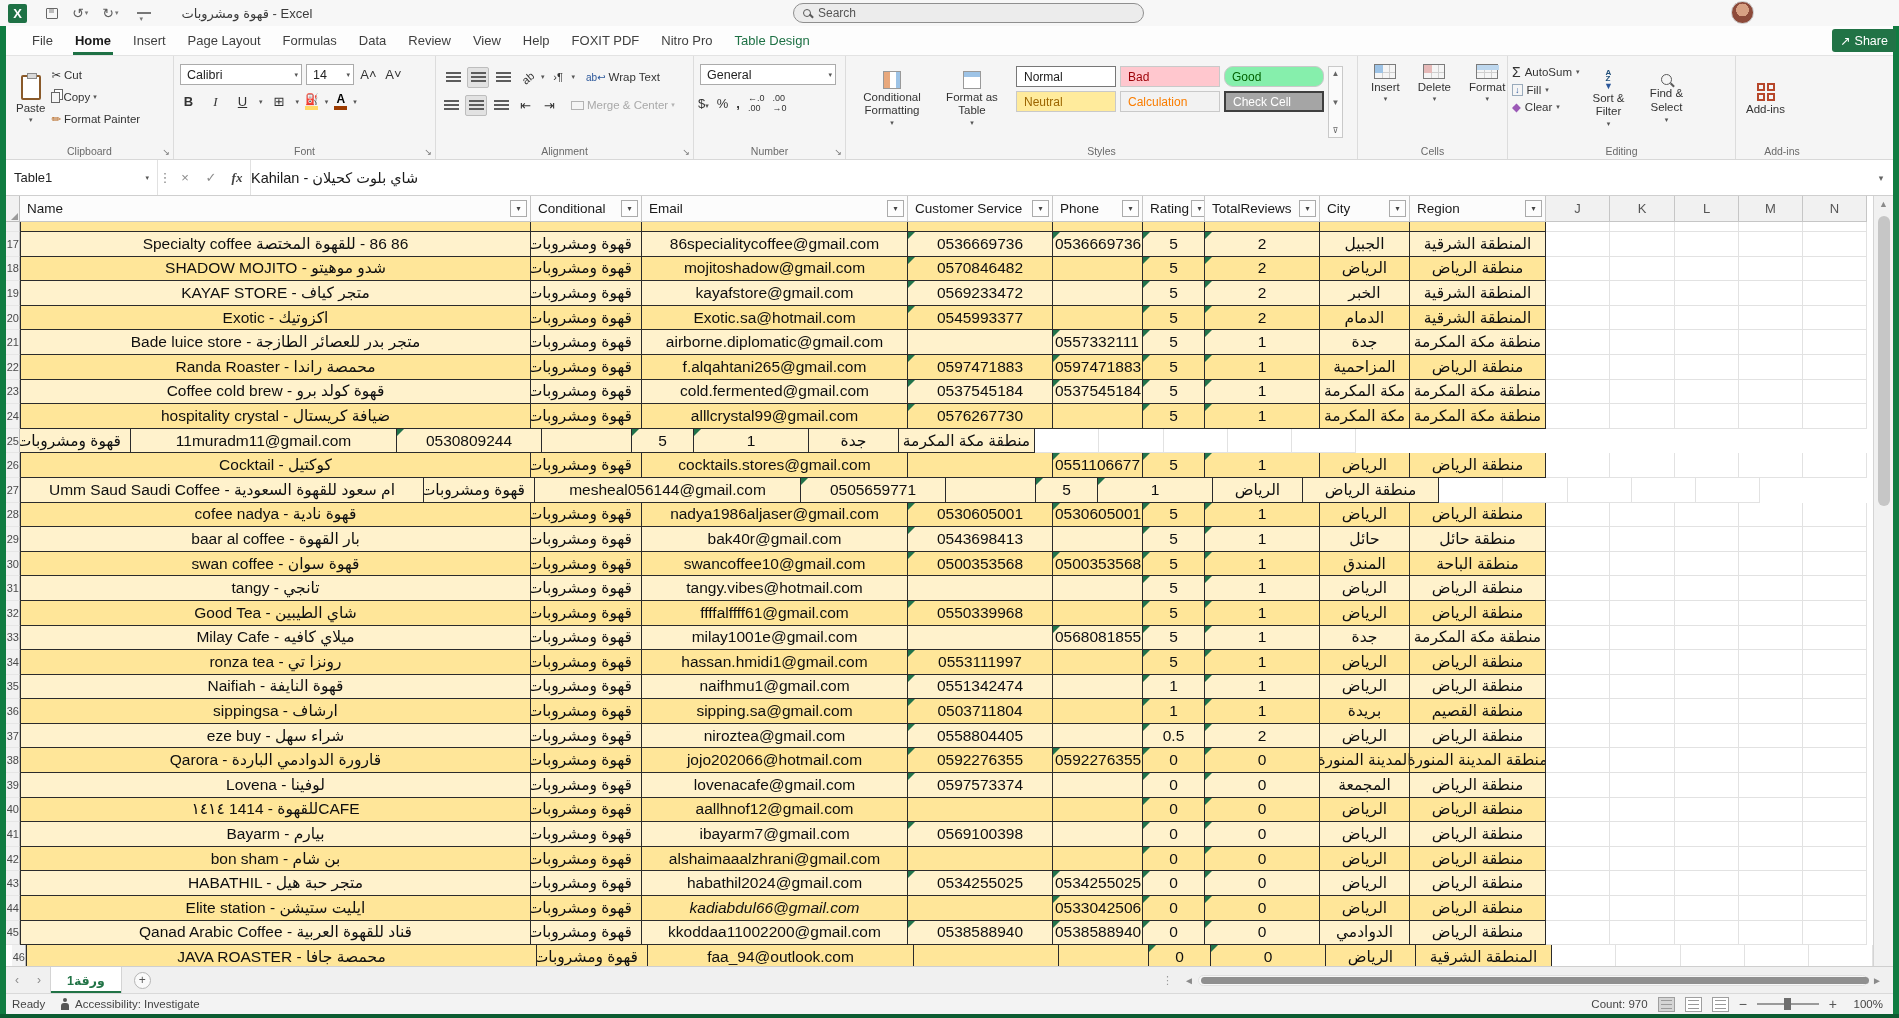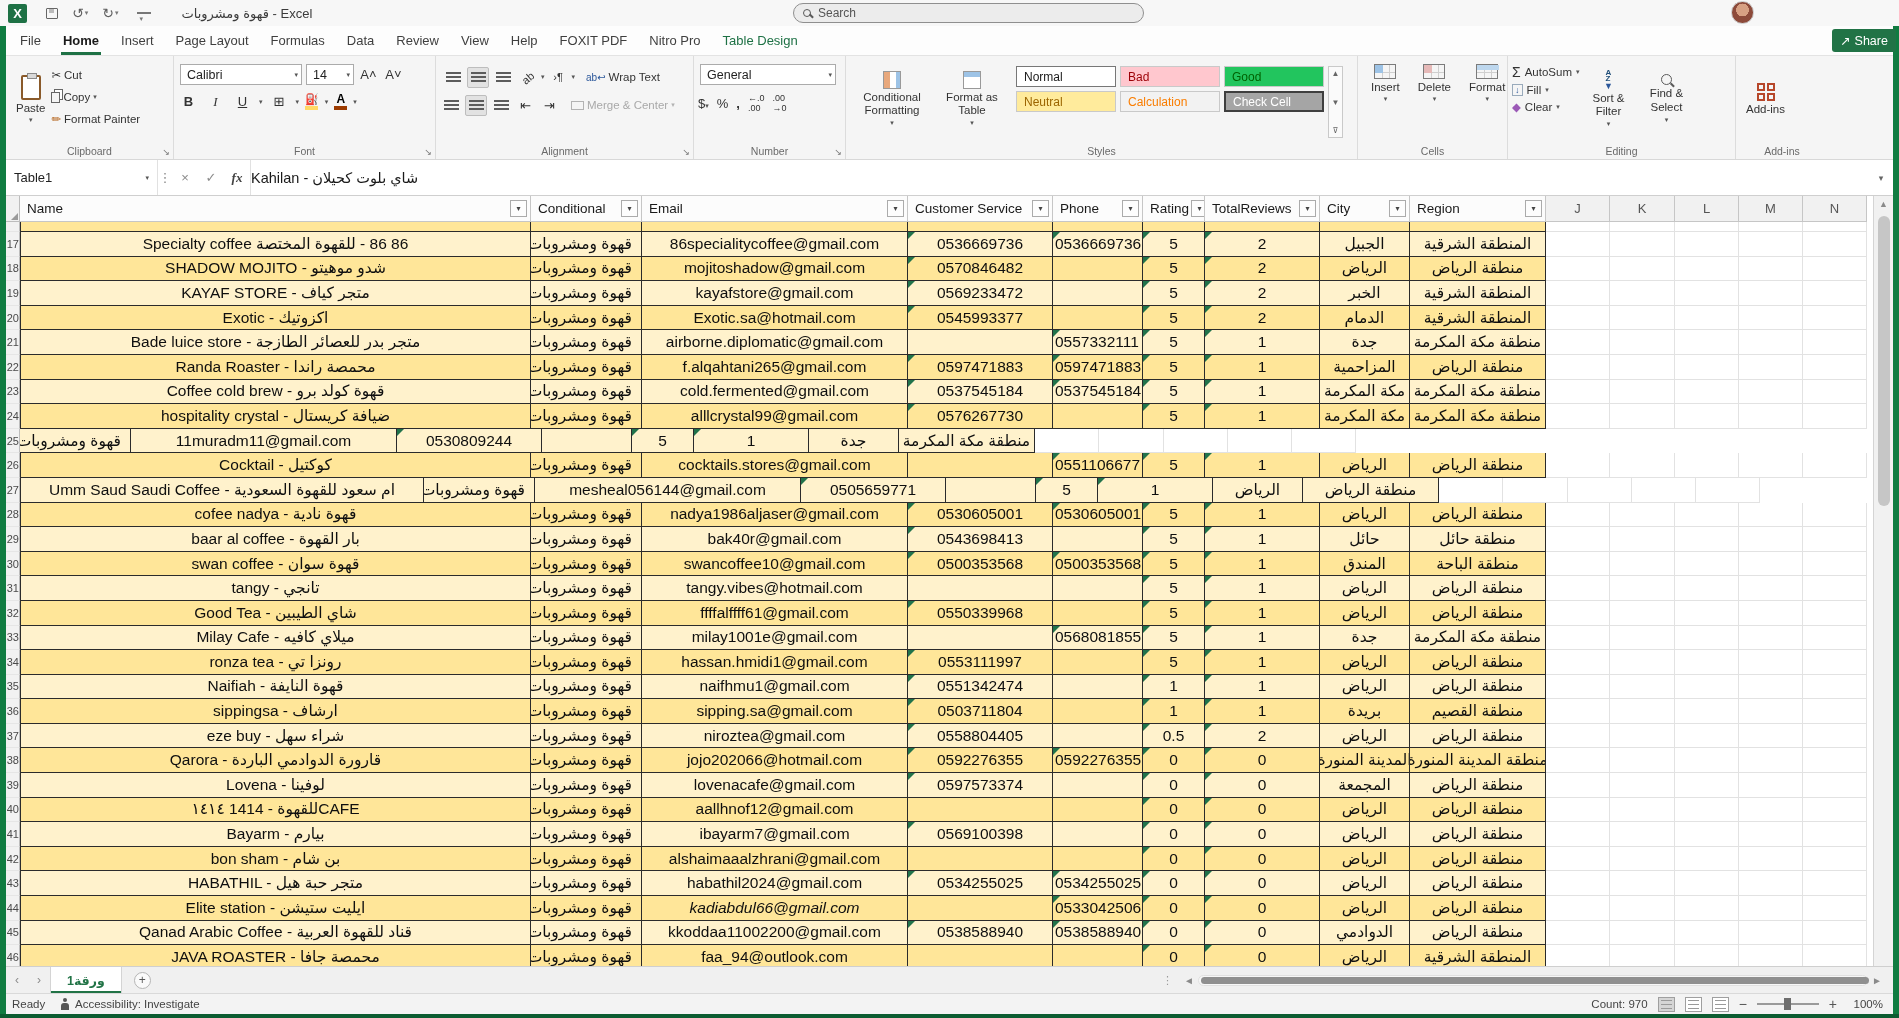--- a/index.html
+++ b/index.html
@@ -18,21 +18,21 @@
 #title-text{font-size:13px;color:#3b3b3b;margin-left:22px;white-space:nowrap}
 #searchbox{position:absolute;left:793px;top:3px;width:351px;height:20px;background:#ececec;border:1px solid #8f8f8f;border-radius:10px;display:flex;align-items:center;padding-left:9px;gap:7px;color:#555;font-size:12px}
 .mag{width:8px;height:8px;border:1.6px solid #5a5a5a;border-radius:50%;position:relative;flex:none}
 .mag:after{content:"";position:absolute;width:5px;height:1.6px;background:#5a5a5a;right:-4px;bottom:-1px;transform:rotate(45deg)}
 #avatar{position:absolute;left:1731px;top:1px;width:23px;height:23px;border-radius:50%;background:radial-gradient(circle at 50% 38%,#d7a083 0 38%,#8d4a3a 39% 100%);border:1px solid #c9c9c9}
 
 .frameL{position:absolute;left:0;top:26px;width:6px;height:992px;background:#107C41}
 .frameR{position:absolute;left:1893px;top:26px;width:6px;height:992px;background:#107C41}
 .frameB{position:absolute;left:0;top:1014px;width:1899px;height:4px;background:#0C5C31}
 
-#tabsrow{position:absolute;left:6px;top:26px;width:1887px;height:30px;background:#fdfdfd;display:flex;align-items:flex-end;padding-left:3px;border-bottom:1px solid #e3e3e3}
+#tabsrow{position:absolute;left:6px;top:26px;width:1887px;height:30px;background:#fdfdfd;display:flex;align-items:flex-end;padding-left:15px;border-bottom:1px solid #e3e3e3}
 .rtab{font-size:13px;color:#3f3f3f;padding:6px 11px 7px;white-space:nowrap;position:relative}
 .rtab.active{color:#1a1a1a;font-weight:bold}
 .rtab.active:after{content:"";position:absolute;left:9px;right:9px;bottom:0;height:3px;background:#1E7145}
 .rtab.contextual{color:#1E7145}
 #sharebtn{position:absolute;left:1826px;top:3px;height:23px;width:64px;background:#217346;border-radius:3px;color:#fff;font-size:12.5px;display:flex;align-items:center;justify-content:center;gap:4px}
 
 #ribbon{position:absolute;left:6px;top:56px;width:1887px;height:104px;background:#f5f5f5;border-bottom:1px solid #d8d8d8;display:flex}
 .group{position:relative;height:100%;padding:4px 4px 16px;display:flex;align-items:flex-start;border-right:1px solid #dcdcdc}
 .glabel{position:absolute;bottom:2px;left:0;right:0;text-align:center;font-size:10.5px;color:#6a6a6a}
 .launcher{position:absolute;bottom:2px;right:3px;font-size:9px;color:#777}
@@ -293,21 +293,21 @@
           <span class="dd">▾</span>
       </div>
       <div class="bigbtn" style="width:76px">
         <span style="display:inline-block;width:18px;height:18px;border:1px solid #999;background:linear-gradient(#9DC3E6 0 5px,#fff 5px)"></span>
         <span class="two">Format as Table</span>
           <span class="dd">▾</span>
       </div>
       <div class="gallery" id="stylegallery">
           <div class="styleschip" style="background: rgb(255, 255, 255); color: rgb(26, 26, 26); border: 1.5px solid rgb(119, 119, 119);">Normal</div>
           <div class="styleschip" style="background: rgb(255, 199, 206); color: rgb(156, 0, 6);">Bad</div>
-          <div class="styleschip" style="background: #22c55e; color: rgb(0, 97, 0);">Good</div>
+          <div class="styleschip" style="background: #86efac; color: rgb(0, 97, 0); border-radius: 9px;">Good</div>
           <div class="styleschip" style="background: rgb(255, 235, 156); color: rgb(156, 101, 0);">Neutral</div>
           <div class="styleschip" style="background: rgb(242, 242, 242); color: rgb(250, 125, 0);">Calculation</div>
           <div class="styleschip" style="background: rgb(165, 165, 165); color: rgb(255, 255, 255); border: 2px solid rgb(63, 63, 63);">Check Cell</div>
         </div>
       <div class="gscroll">
           <span>▲</span>
           <span>▼</span>
           <span>⊽</span>
         </div>
       <span class="glabel">Styles</span>
@@ -1574,21 +1574,21 @@
           </div>
           <div class="cell band-l c-region" style="width: 136px;">
             <span dir="rtl">منطقة الرياض</span>
           </div>
           <div class="lcell" style="width: 64px;"></div>
           <div class="lcell" style="width: 65px;"></div>
           <div class="lcell" style="width: 64px;"></div>
           <div class="lcell" style="width: 64px;"></div>
           <div class="lcell" style="width: 64px;"></div>
         </div>
-        <div class="grow" style="height: 24.6px;">
+        <div class="grow" style="height: 24.6px; justify-content: flex-end;">
           <div class="gut">46</div>
           <div class="cell band-d first c-name" style="width: 511px;">
             <span>JAVA ROASTER - محمصة جافا</span>
           </div>
           <div class="cell band-d c-type" style="width: 111px;">
             <span dir="rtl">قهوة ومشروبات</span>
           </div>
           <div class="cell band-d c-email" style="width: 266px;">
             <span>faa_94@outlook.com</span>
           </div>

